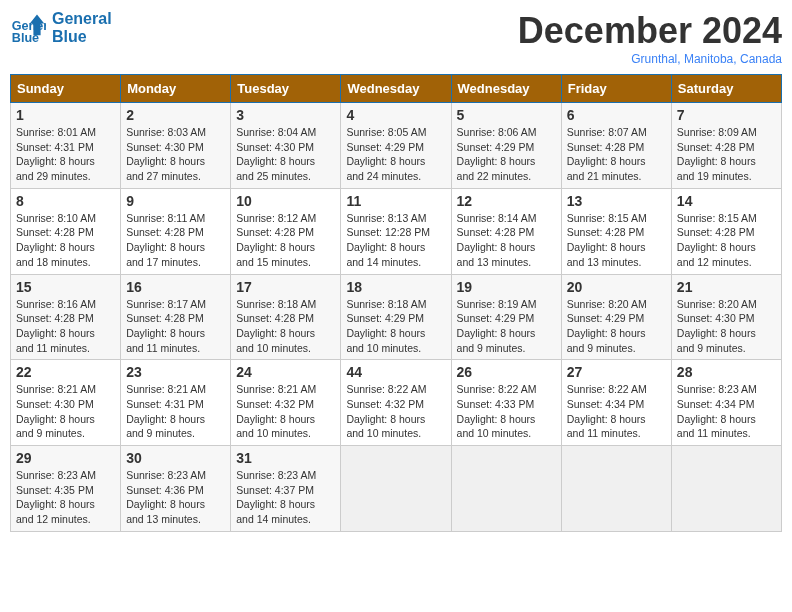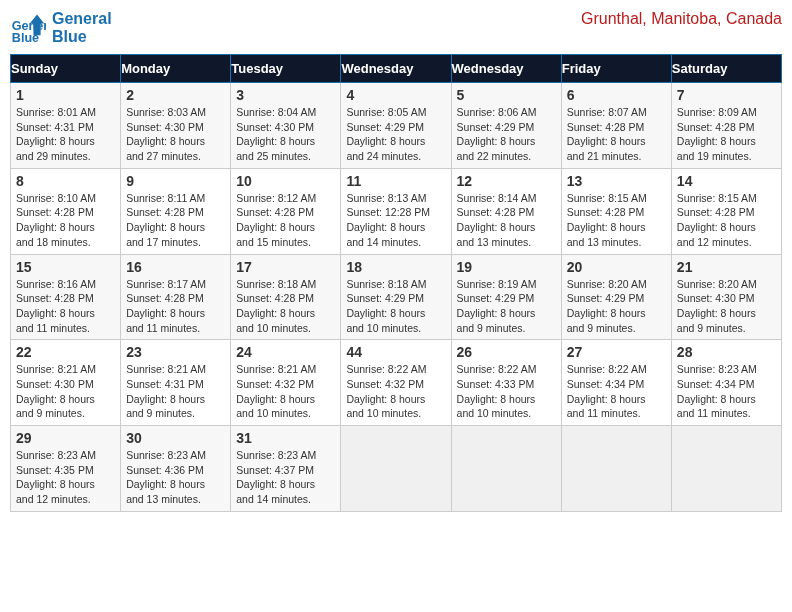--- a/index.html
+++ b/index.html
@@ -27,33 +27,33 @@
     }
     .title-block {
       text-align: right;
     }
     .month-title {
       font-size: 36px;
       font-weight: bold;
       color: #333;
     }
     .location-title {
-      font-size: 16px;
-      color: #b91c1c;
+      font-size: 12px;
+      color: #3b82f6;
     }
     table {
       width: 100%;
       border-collapse: collapse;
       font-size: 11px;
     }
     thead tr th {
-      background: #0f172a;
+      background: #a16207;
       color: #fff;
       text-align: left;
-      padding: 6px 0;
+      padding: 6px 6px;
       font-size: 13px;
       font-weight: bold;
       border: 1px solid #1a6faf;
     }
     tbody tr td {
       vertical-align: top;
       border: 1px solid #ccc;
       padding: 4px 5px;
       width: 110px;
       min-height: 70px;
@@ -87,20 +87,21 @@
       <text x="2" y="22" font-size="14" font-weight="bold" fill="#1a6faf">General</text>
       <text x="2" y="36" font-size="14" font-weight="bold" fill="#1a6faf">Blue</text>
       <polygon points="30,5 38,15 34,15 34,28 26,28 26,15 22,15" fill="#1a6faf"></polygon>
     </svg>
     <div style="display:flex;flex-direction:column;margin-left:2px;">
       <span style="font-size:16px;font-weight:bold;color:#1a6faf;line-height:1.1;">General</span>
       <span style="font-size:16px;font-weight:bold;color:#1a6faf;line-height:1.1;">Blue</span>
     </div>
   </div>
   <div class="title-block">
+    <div class="month-title">December 2024</div>
     <div class="location-title">Grunthal, Manitoba, Canada</div>
   </div>
 </div>
 
 <table>
   <thead>
     <tr id="header-row">
         <th>Sunday</th>
         <th>Monday</th>
         <th>Tuesday</th>

